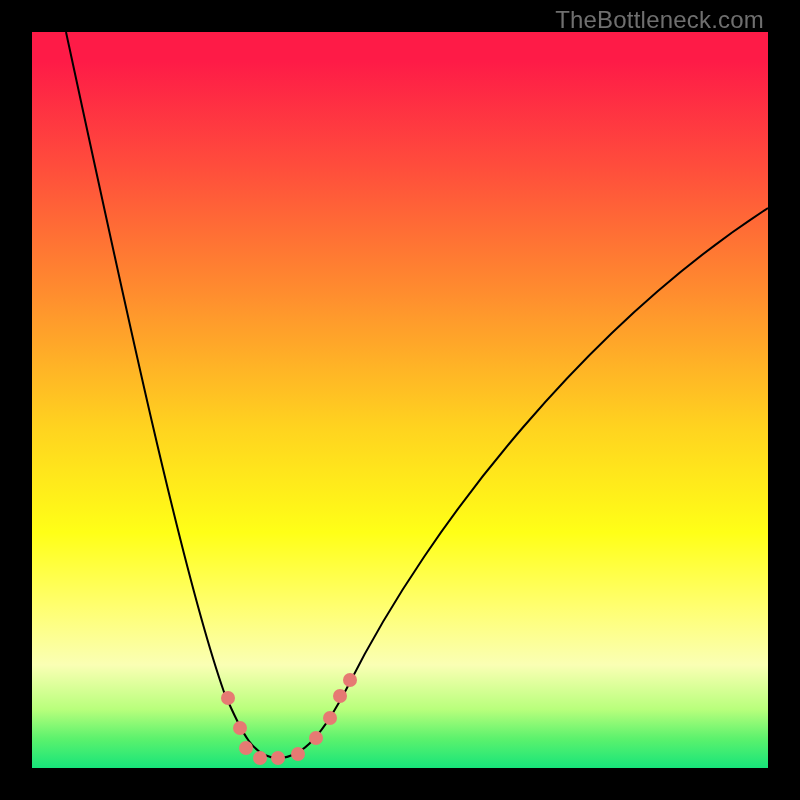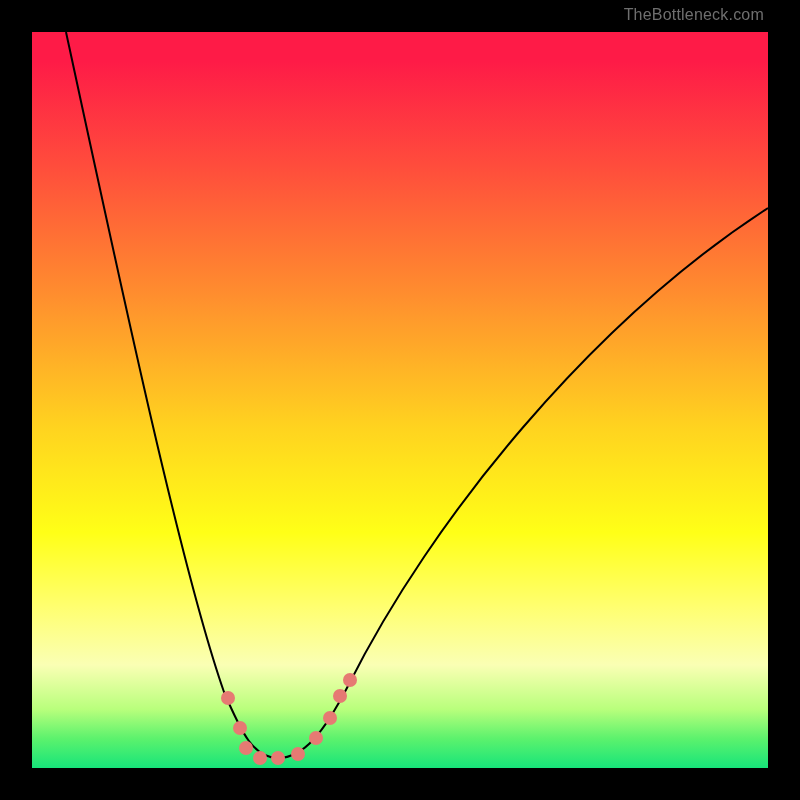--- a/index.html
+++ b/index.html
@@ -39,21 +39,21 @@
       #5cf26d 96%,
       #17e47a 100%
     );
   }
 
   .watermark {
     position: absolute;
     top: 6px;
     right: 36px;
     color: #6f6f6f;
-    font-size: 16px;
+    font-size: 24px;
     font-weight: 400;
     letter-spacing: 0.2px;
     z-index: 20;
   }
 
   svg.curve {
     position: absolute;
     left: 0;
     top: 0;
     width: 736px;

